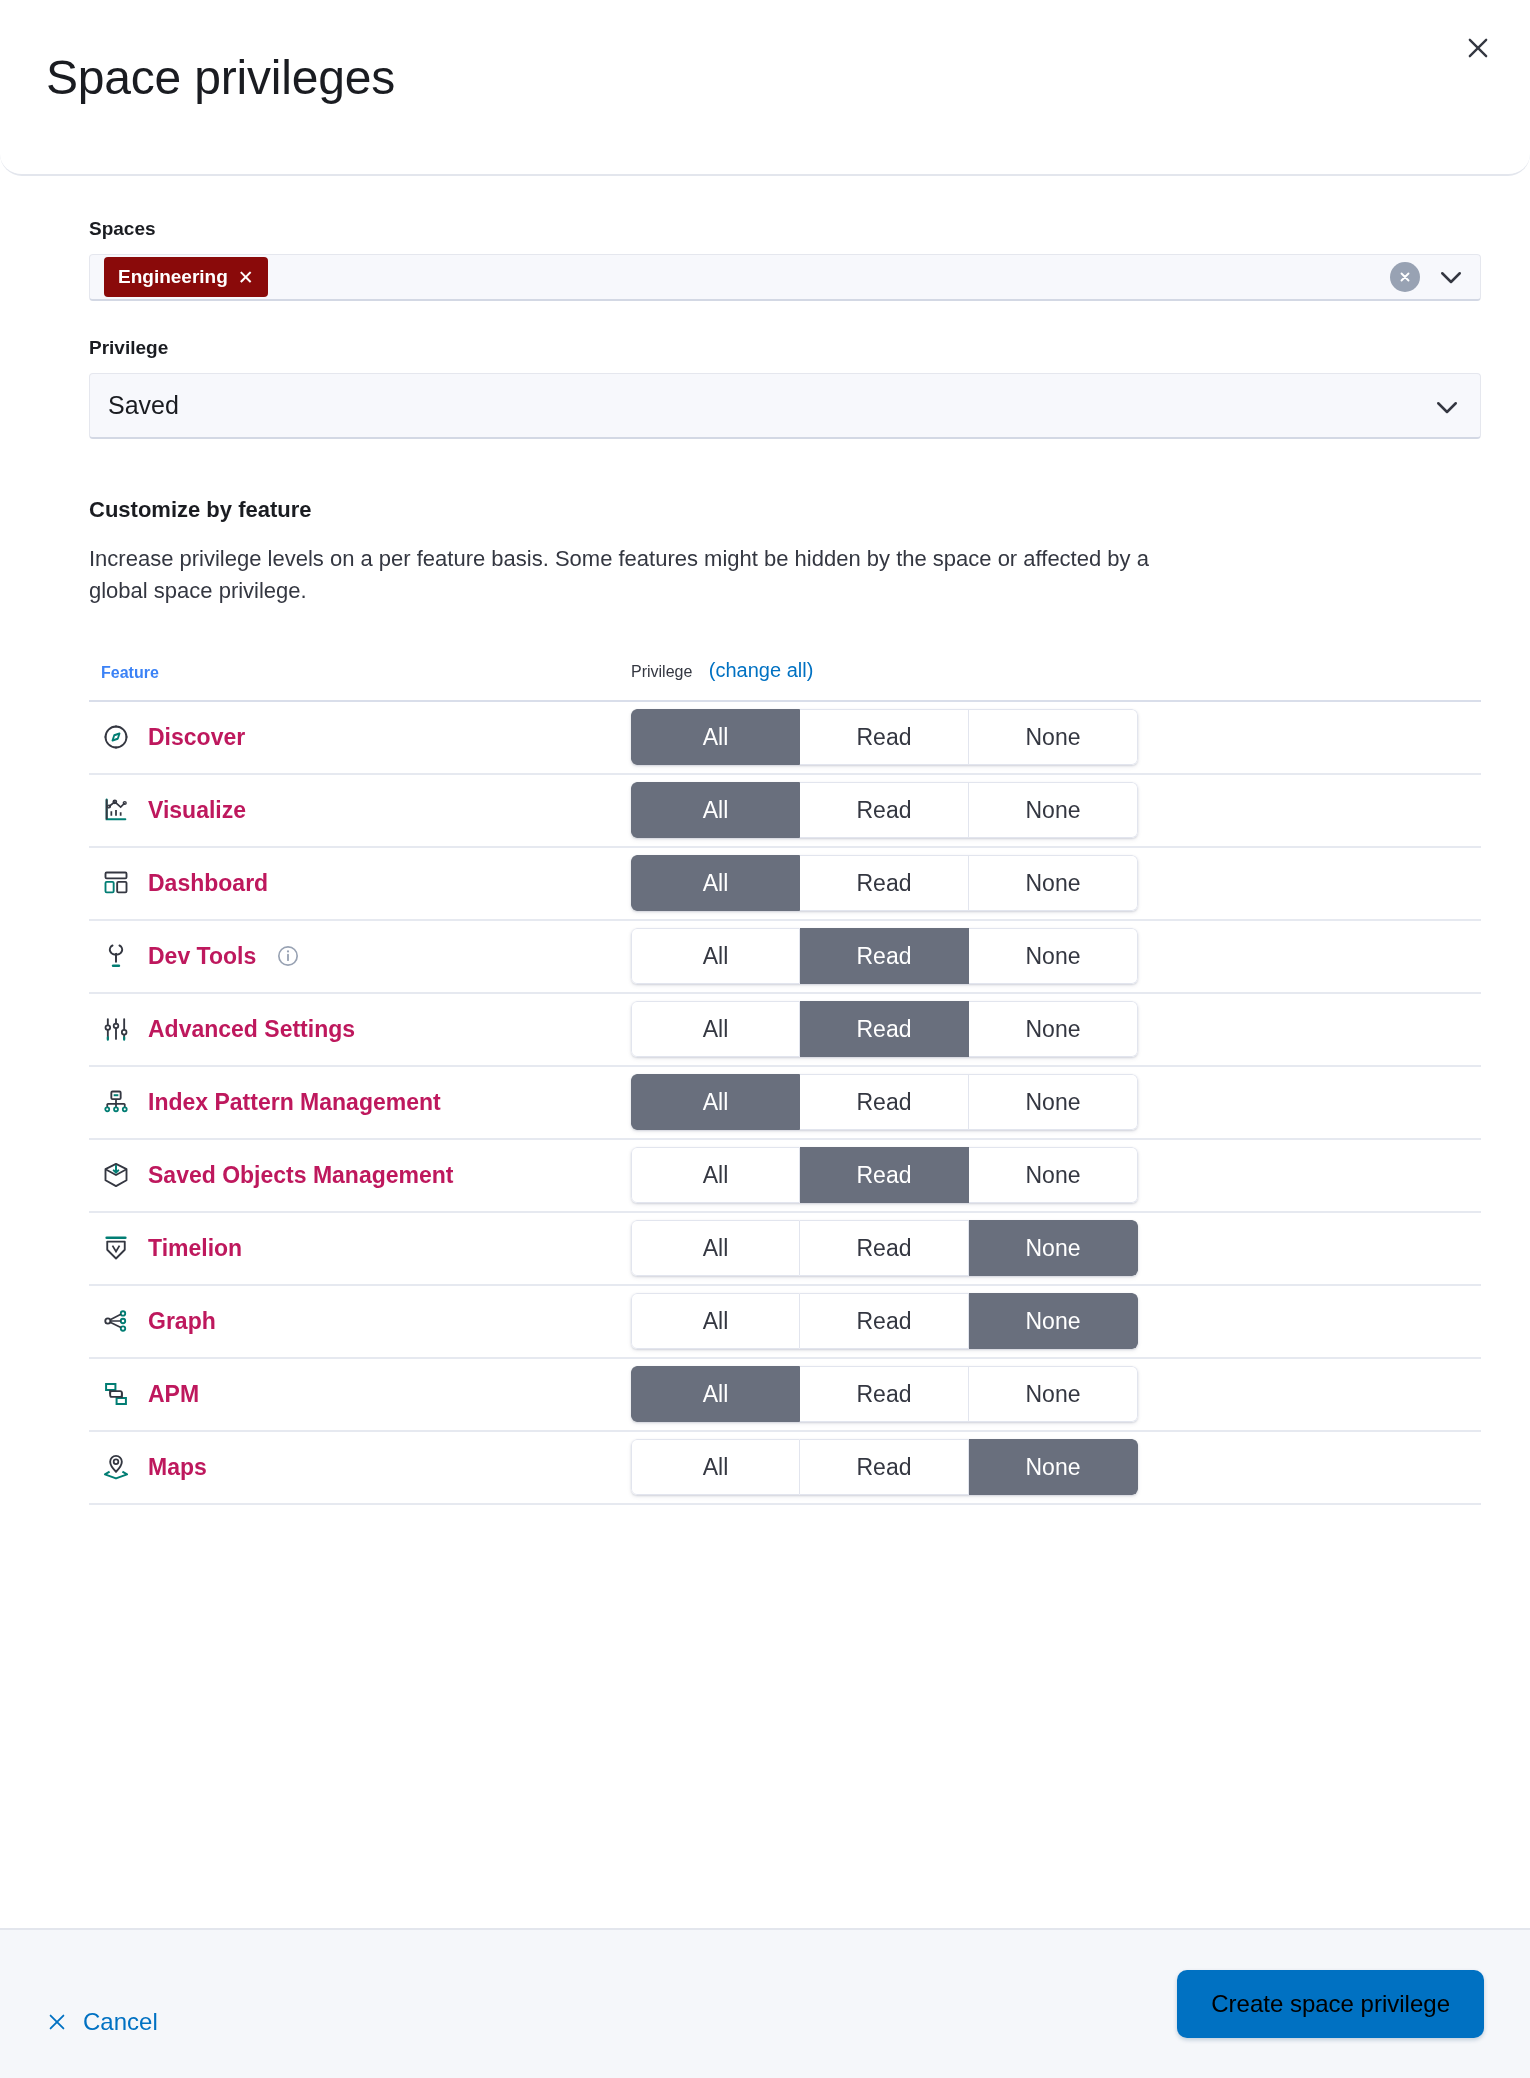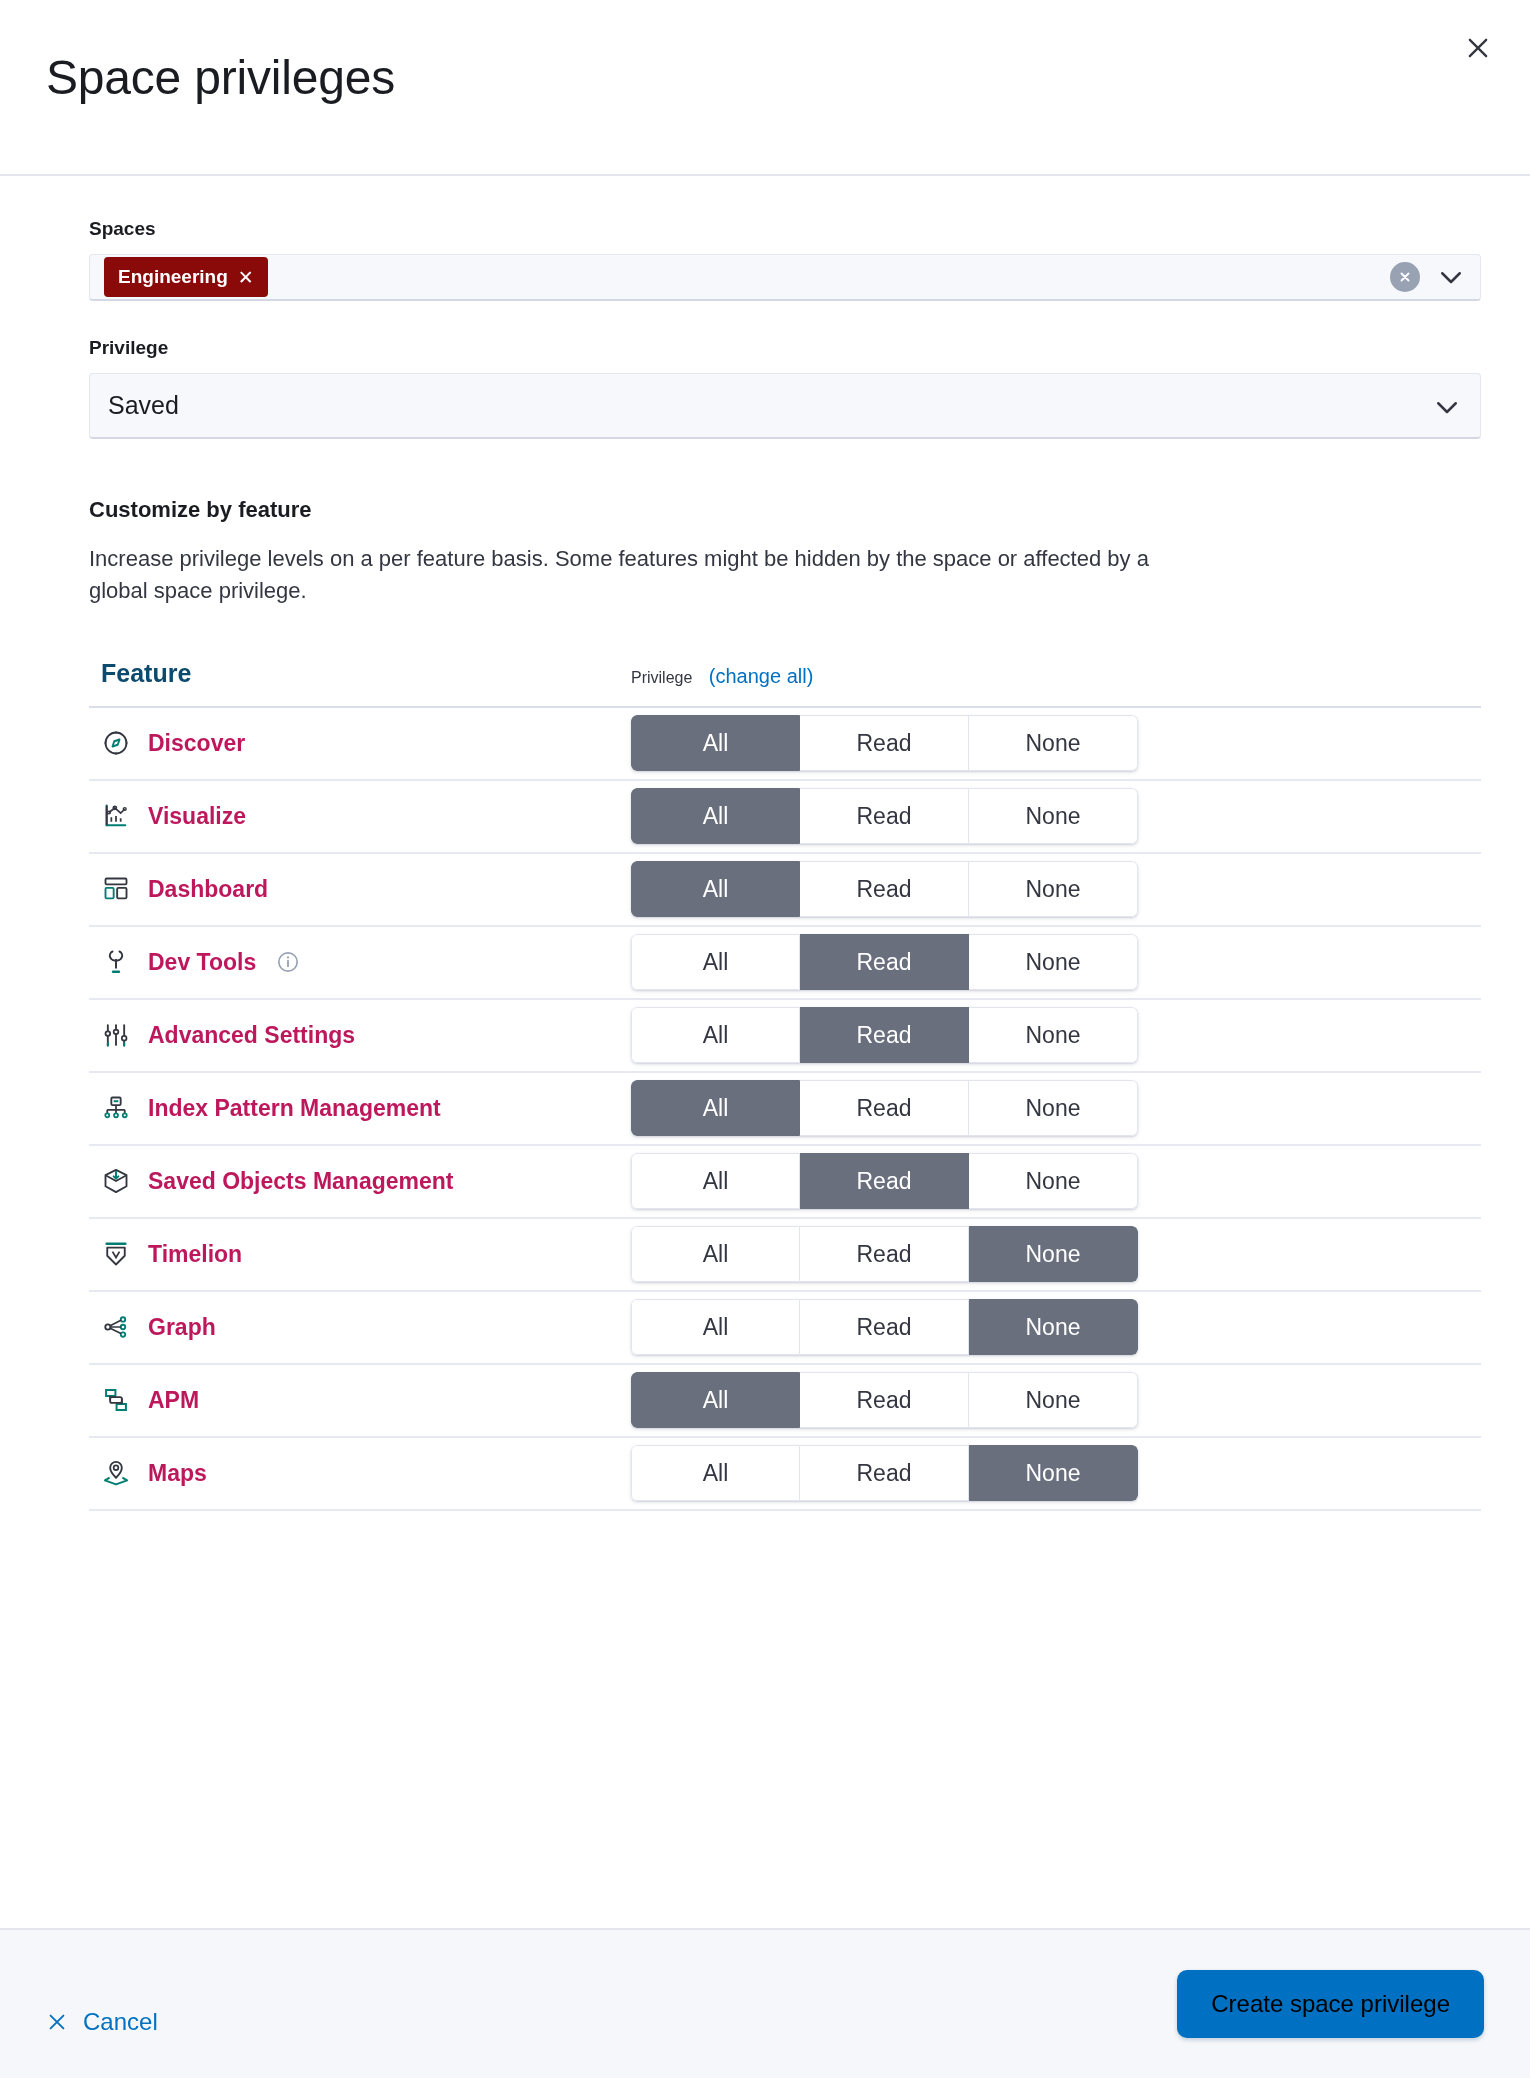--- a/index.html
+++ b/index.html
@@ -11,20 +11,21 @@
     overflow: hidden;
   }
   .flyout { position: relative; width: 1530px; height: 2078px; background:#fff; }
 
   
   .header {
     position: relative;
     height: 176px;
     border-bottom: 2px solid #E3E6ED;
     background: #fff;
+    border-radius: 22px;
   }
   .page-title {
     position: absolute;
     left: 46px; top: 50px;
     font-size: 48px;
     font-weight: 400;
     color: #1a1c21;
     letter-spacing: -0.2px;
   }
   .close-btn {
@@ -124,21 +125,21 @@
   }
 
   
   .table { margin-top: 52px; }
   .thead {
     display: flex;
     align-items: flex-end;
     padding: 0 12px 18px 12px;
     border-bottom: 2px solid #D9DEEA;
   }
-  .th-feature { width: 530px; font-size: 25px; font-weight: bold; color:#0c4a6e; }
+  .th-feature { width: 530px; font-size: 16px; font-weight: bold; color:#3b82f6; }
   .change-all { color:#0071C2; font-weight: 400; font-size: 20px; margin-left: 12px; cursor:pointer; }
 
   .trow {
     display: flex;
     align-items: center;
     height: 73px;
     border-bottom: 2px solid #E6E9F0;
     padding: 0 12px;
   }
   .td-feature {

